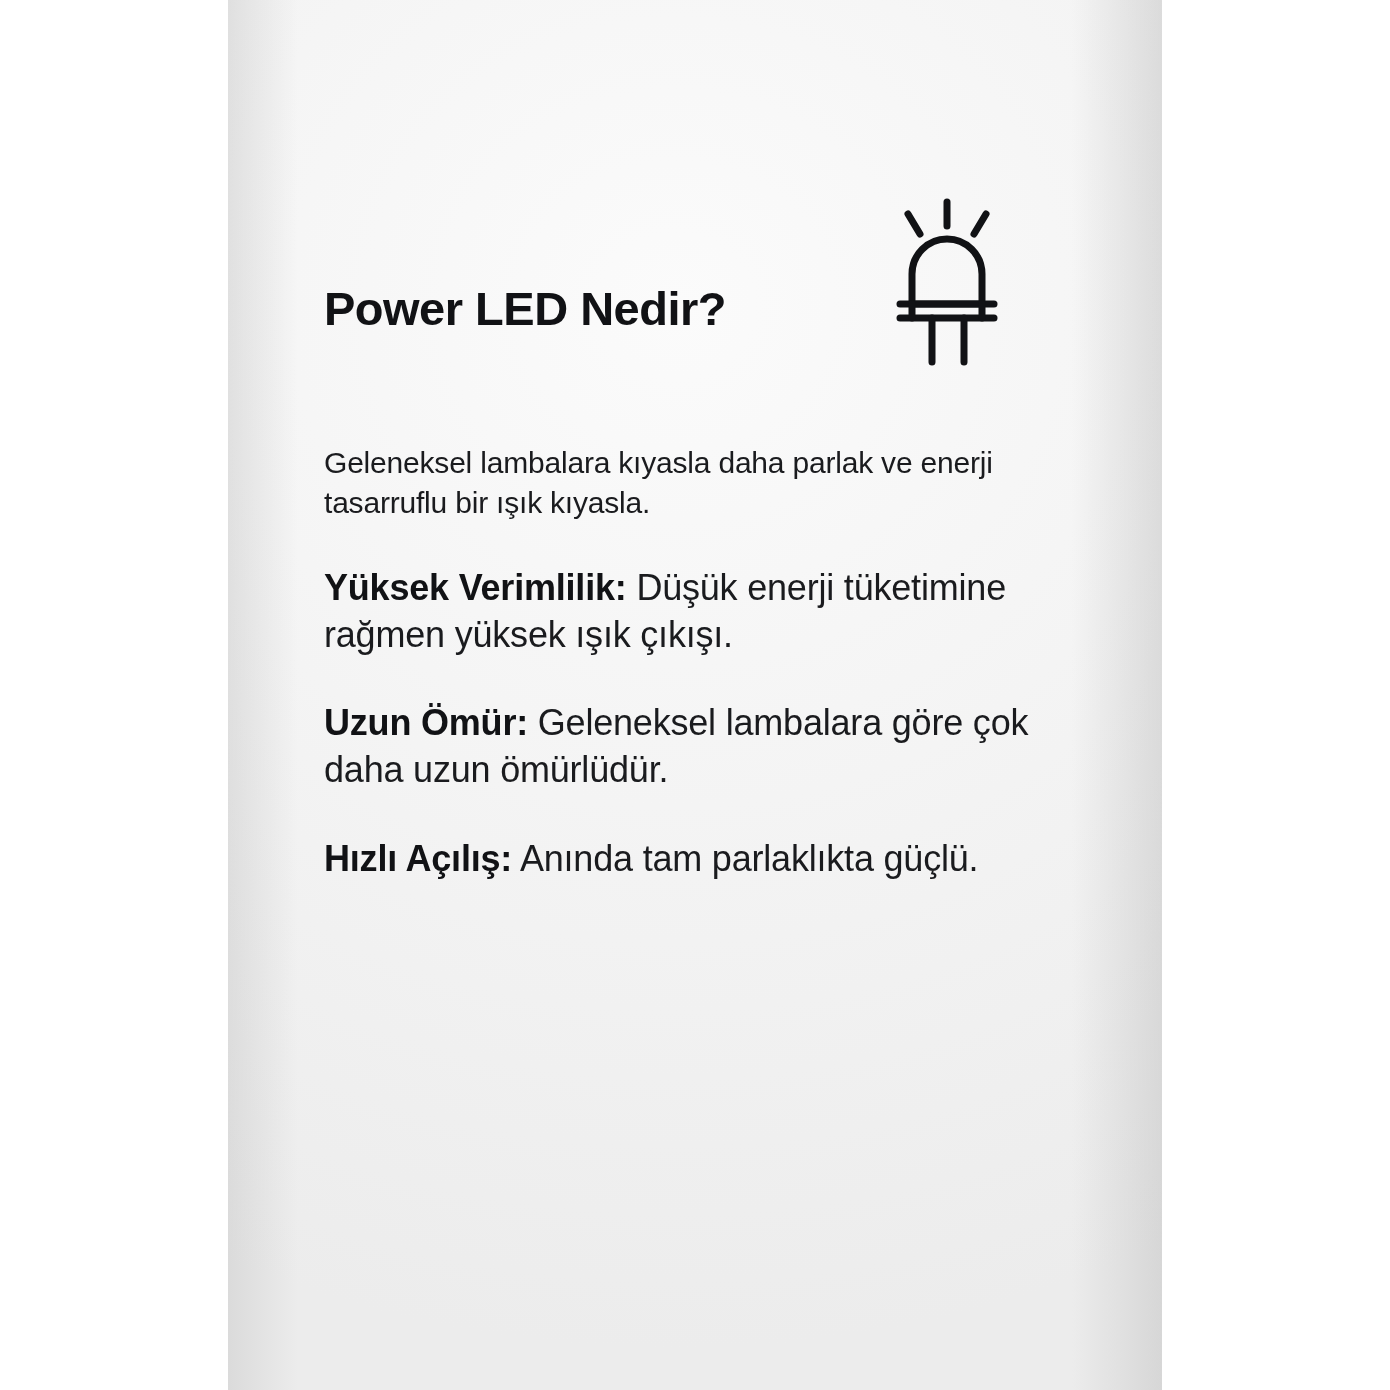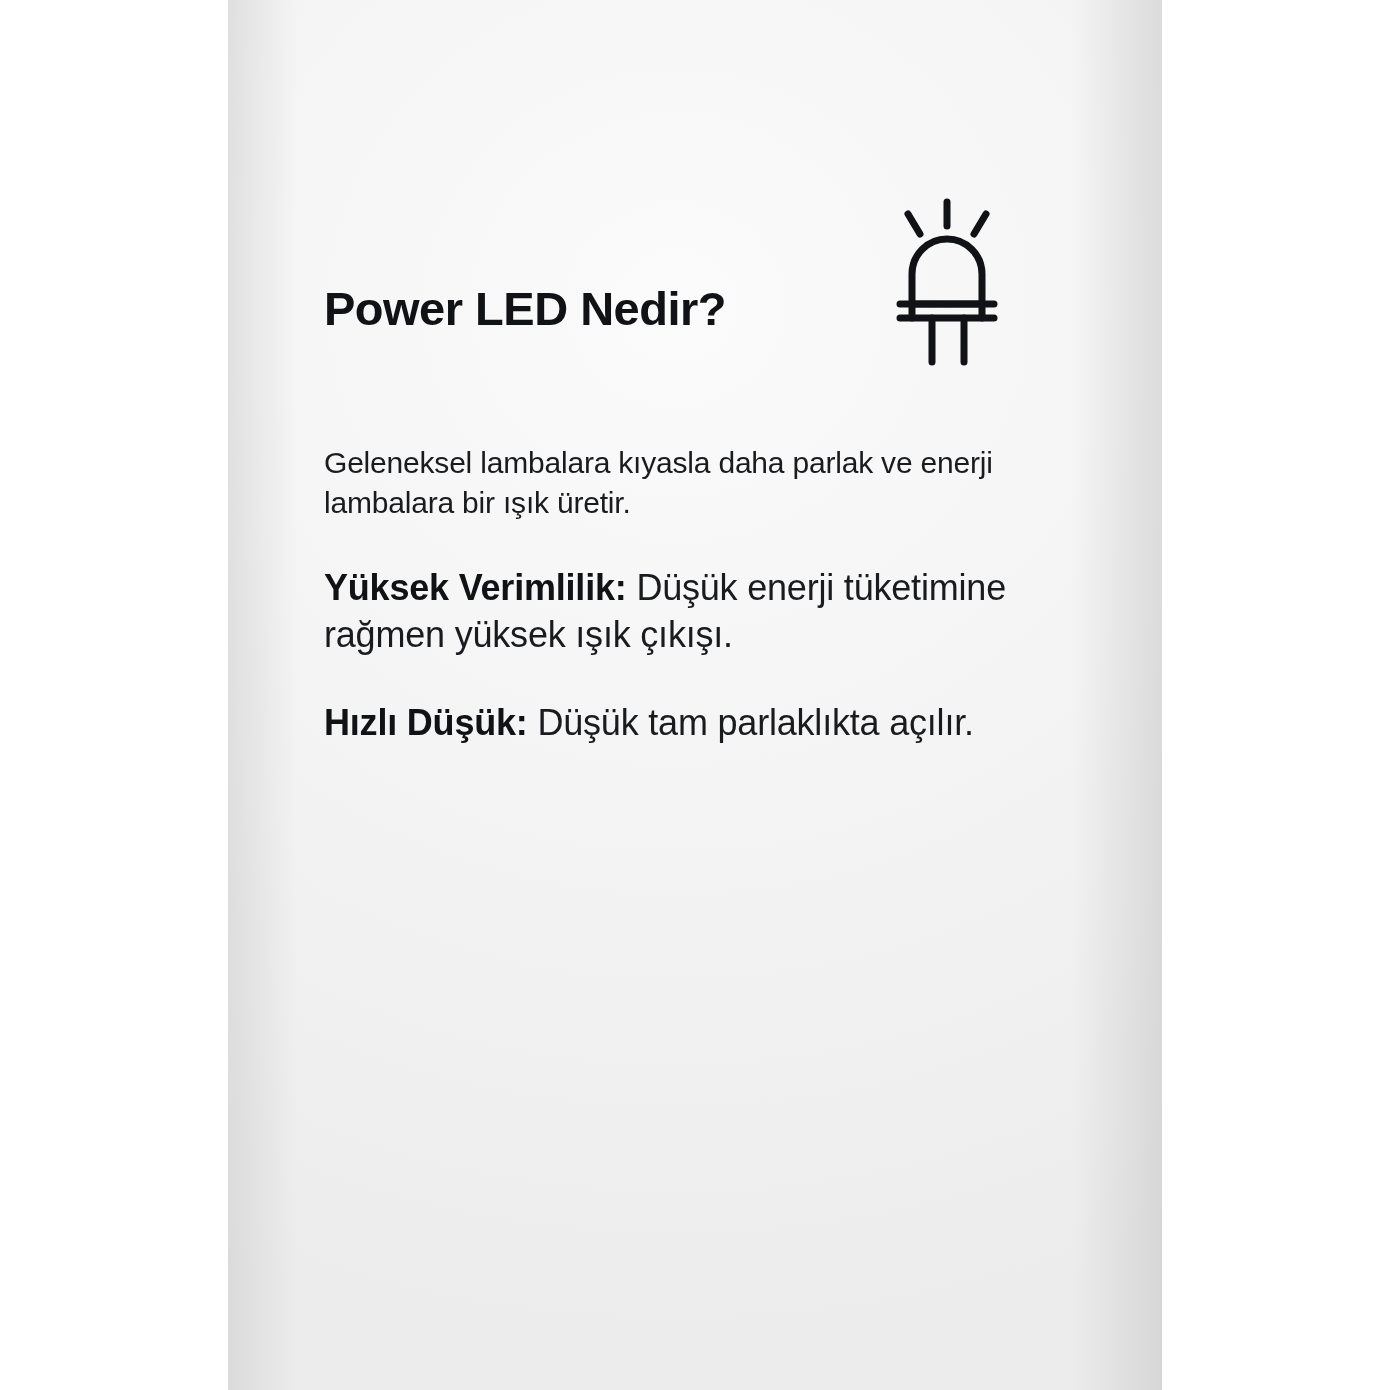--- a/index.html
+++ b/index.html
@@ -143,27 +143,30 @@
             <line x1="28" y1="122" x2="122" y2="122"></line>
             <path d="M40 108 L40 122"></path>
             <path d="M110 108 L110 122"></path>
 
             <line x1="60" y1="122" x2="60" y2="166"></line>
             <line x1="92" y1="122" x2="92" y2="166"></line>
           </svg>
         </span>
       </div>
 
-      <p class="para second">Geleneksel lambalara kıyasla daha parlak ve enerji lambalara bir ışık üretir.</p>
+      <p class="para second">Geleneksel lambalara kıyasla daha parlak ve enerji tasarruflu bir ışık kıyasla.</p>
 
 
       <ul class="adv-list">
         <li class="adv-item">
           <span class="adv-label">Yüksek Verimlilik:</span><span> Düşük enerji tüketimine rağmen yüksek ışık çıkışı.</span>
         </li>
         <li class="adv-item">
-          <span class="adv-label">Hızlı Düşük:</span><span> Düşük tam parlaklıkta açılır.</span>
+          <span class="adv-label">Uzun Ömür:</span><span> Geleneksel lambalara göre çok daha uzun ömürlüdür.</span>
+        </li>
+        <li class="adv-item">
+          <span class="adv-label">Hızlı Açılış:</span><span> Anında tam parlaklıkta güçlü.</span>
         </li>
       </ul>
 
     </div>
   </div>
 </div>
 
 </body></html>

